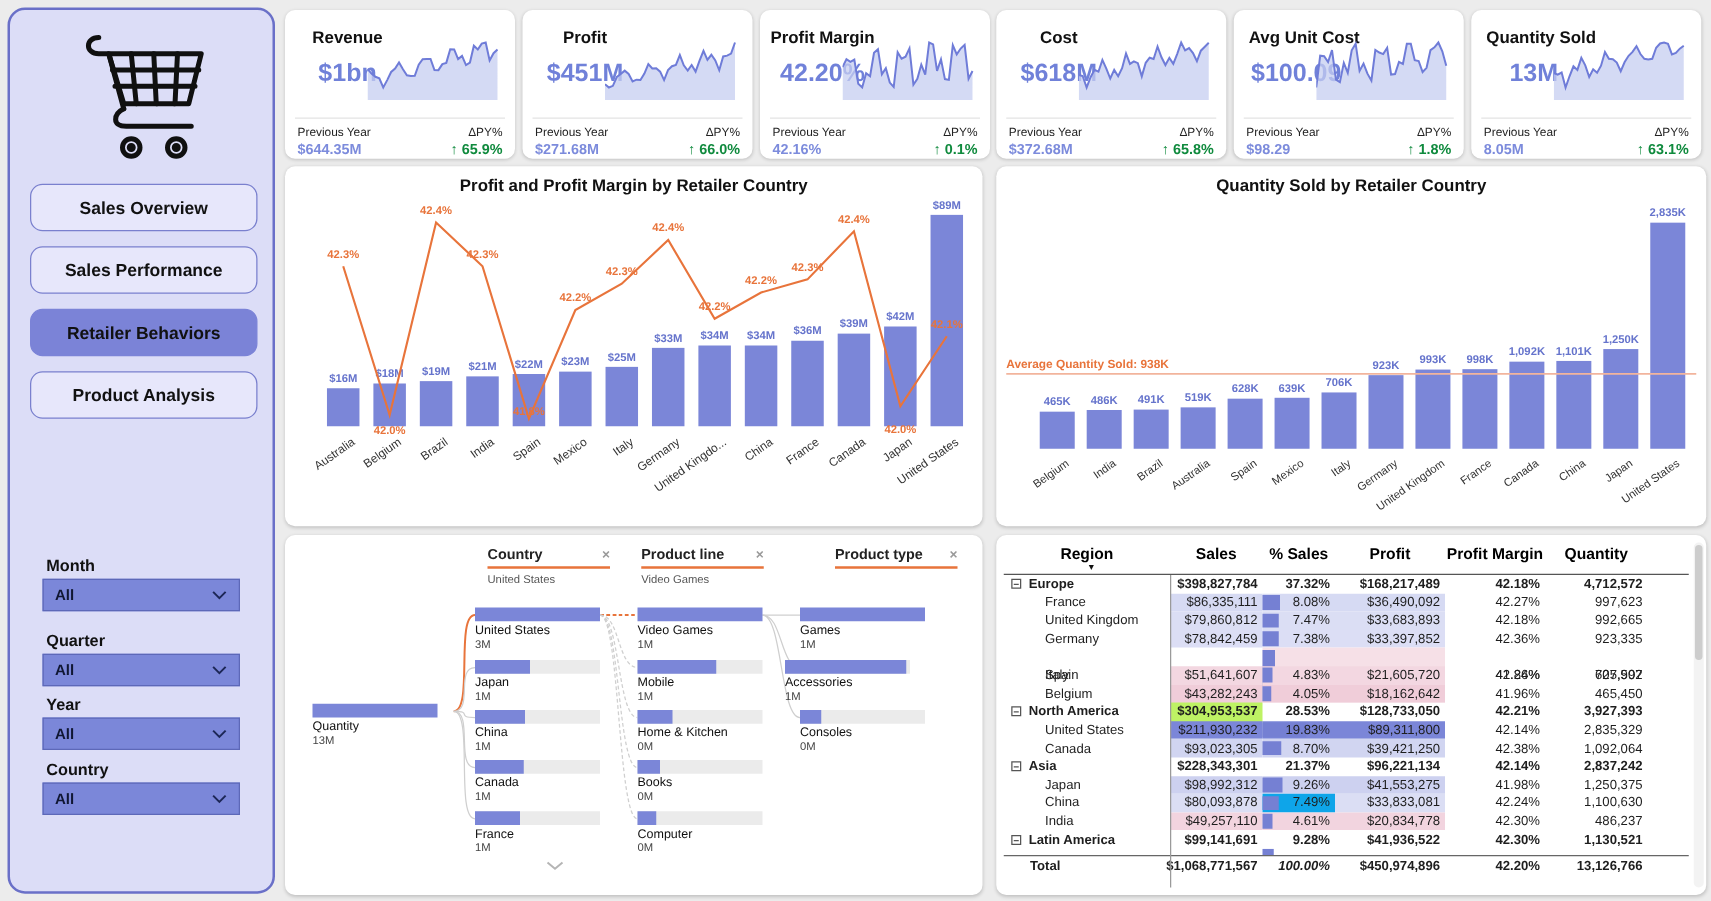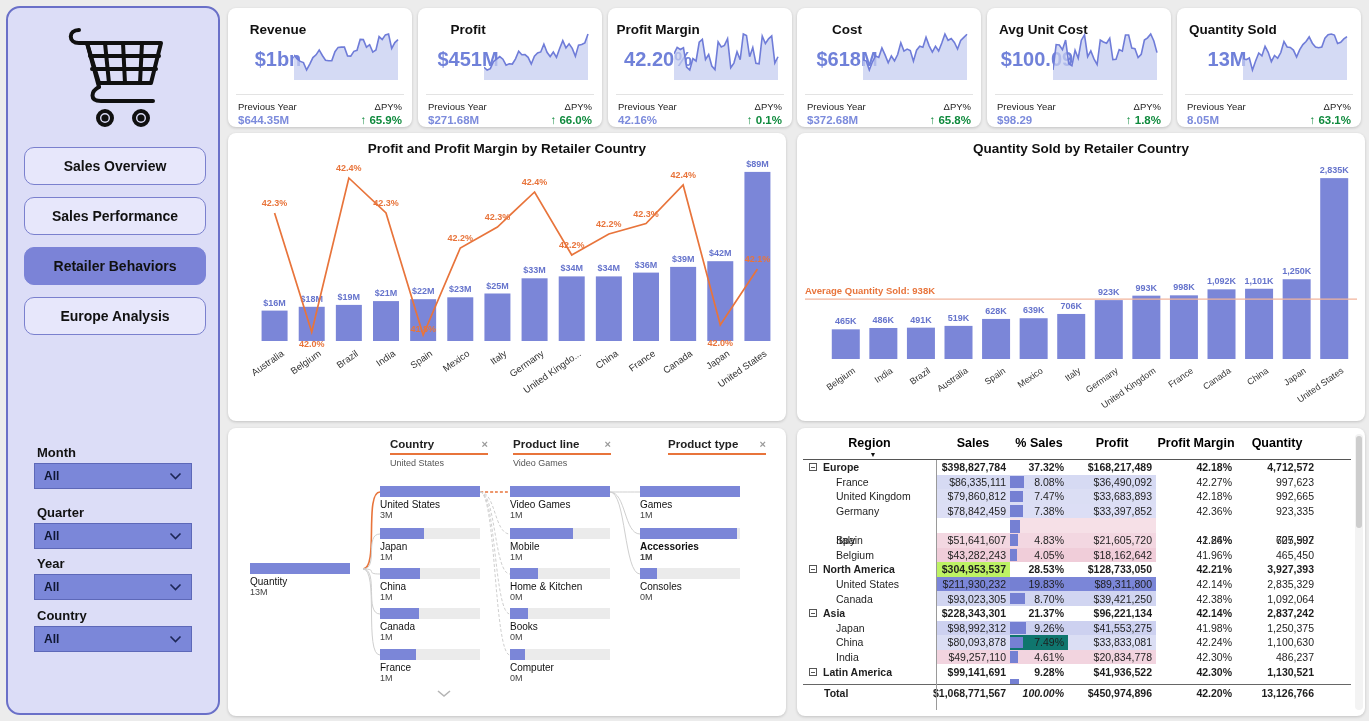--- a/index.html
+++ b/index.html
@@ -83,21 +83,21 @@
       <circle cx="48" cy="102" r="7"></circle>
         <circle cx="84" cy="102" r="7"></circle>
       <circle cx="48" cy="102" r="1.6" fill="#101010"></circle>
         <circle cx="84" cy="102" r="1.6" fill="#101010"></circle>
     </svg>
   </div>
   <div id="nav-container">
       <div class="nav-btn" style="top: 139px;">Sales Overview</div>
       <div class="nav-btn" style="top: 189px;">Sales Performance</div>
       <div class="nav-btn active" style="top: 239px;">Retailer Behaviors</div>
-      <div class="nav-btn" style="top: 289px;">Europe Analysis</div>
+      <div class="nav-btn" style="top: 289px;">Product Analysis</div>
     </div>
   <div id="slicer-container">
       <div class="slicer-label" style="top: 437px;">Month</div>
       <div class="slicer-dd" style="top: 455px;">
         <span>All</span>
         <svg width="13" height="8">
           <polyline points="1.5,1.5 6.5,6.5 11.5,1.5" stroke="#1d2757" stroke-width="1.6" fill="none"></polyline>
         </svg>
       </div>
       <div class="slicer-label" style="top: 497px;">Quarter</div>
@@ -436,21 +436,21 @@
         <div class="nm">Computer</div>
         <div class="vl">0M</div>
       </div>
       <div class="tree-node" style="left: 412px; top: 58px;">
         <div class="bar-track">
           <div class="bar-fill" style="width: 100%;"></div>
         </div>
         <div class="nm">Games</div>
         <div class="vl">1M</div>
       </div>
-      <div class="tree-node" style="left: 412px; top: 100px; font-weight: bold;">
+      <div class="tree-node" style="left: 400px; top: 100px;">
         <div class="bar-track">
           <div class="bar-fill" style="width: 97%;"></div>
         </div>
         <div class="nm">Accessories</div>
         <div class="vl">1M</div>
       </div>
       <div class="tree-node" style="left: 412px; top: 140px;">
         <div class="bar-track">
           <div class="bar-fill" style="width: 17%;"></div>
         </div>
@@ -629,21 +629,21 @@
         </div>
         <div class="tc" style="background: rgb(205, 209, 240);">$41,553,275</div>
         <div class="tc">41.98%</div>
         <div class="tc">1,250,375</div>
       </div>
       <div class="trow child">
         <div class="tc region" style="padding-left: 33px;">
           <span>China</span>
         </div>
         <div class="tc" style="background: rgb(219, 222, 244);">$80,093,878</div>
-        <div class="tc" style="background: #0f766e;">
+        <div class="tc" style="background: #0ea5e9;">
           <div class="pctbar" style="width: 13.1075px;"></div>
           <span style="position: relative;">7.49%</span>
         </div>
         <div class="tc" style="background: rgb(219, 222, 244);">$33,833,081</div>
         <div class="tc">42.24%</div>
         <div class="tc">1,100,630</div>
       </div>
       <div class="trow child">
         <div class="tc region" style="padding-left: 33px;">
           <span>India</span>

